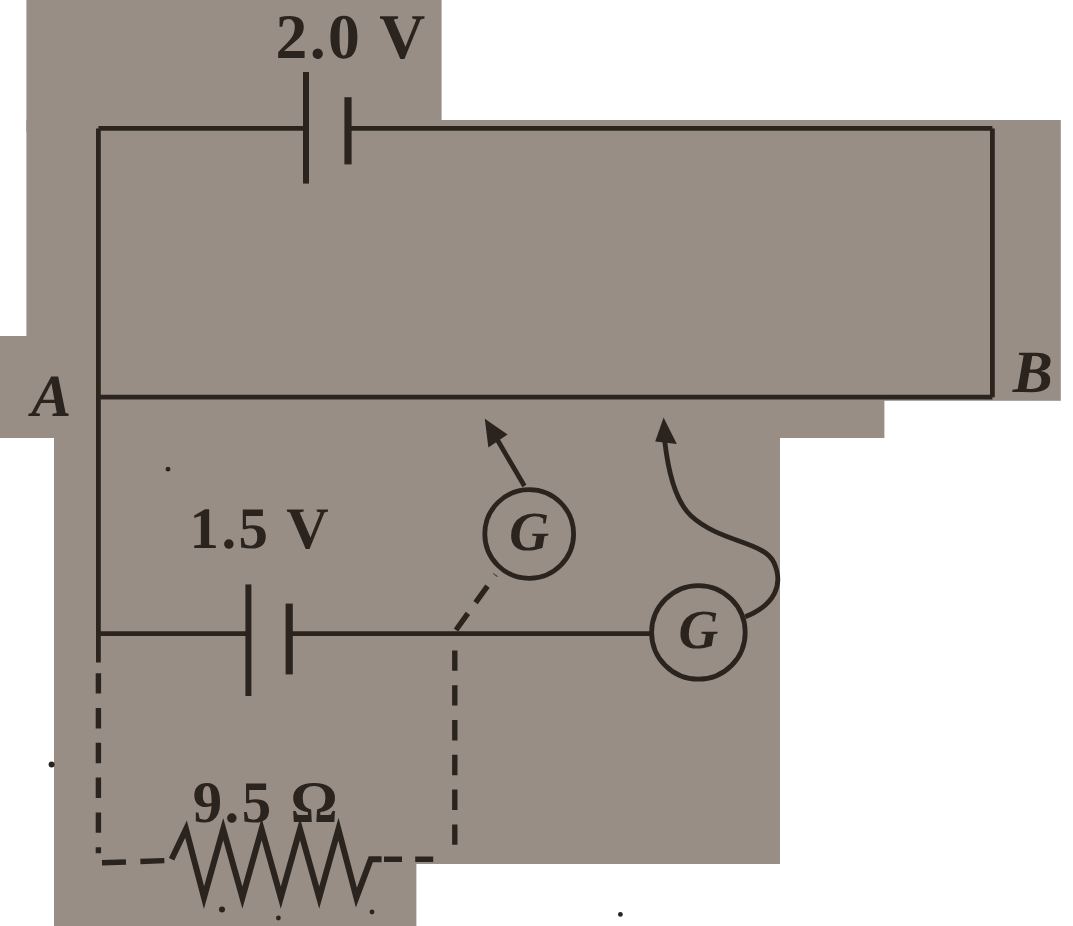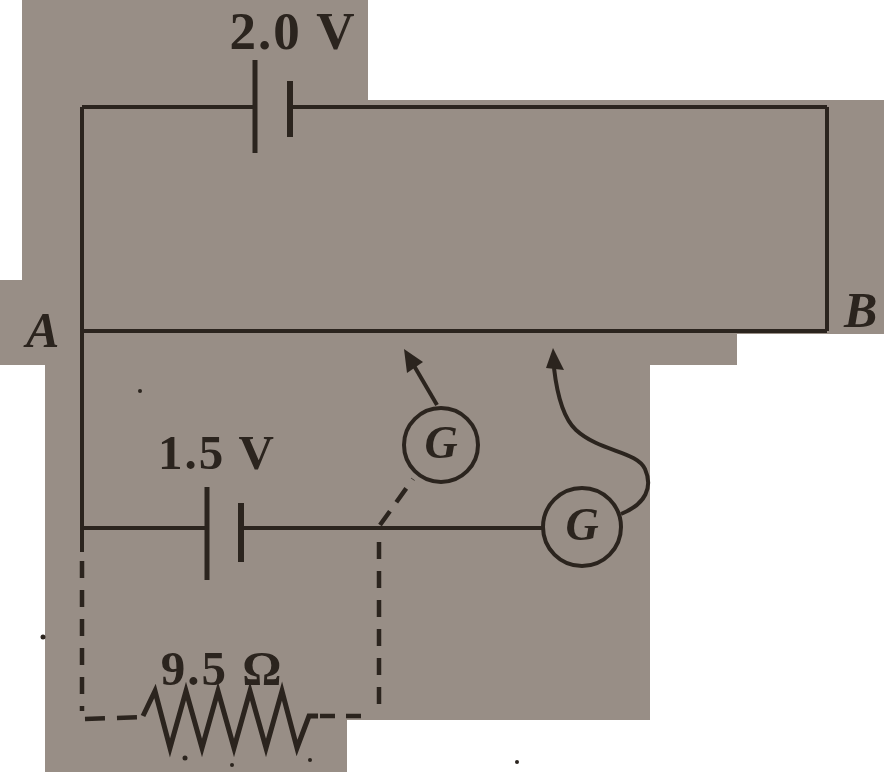--- a/index.html
+++ b/index.html
@@ -71,20 +71,20 @@
       <circle cx="140" cy="391" r="2"></circle>
       <circle cx="43" cy="637" r="2.5"></circle>
       <circle cx="185" cy="758" r="2.5"></circle>
       <circle cx="232" cy="765" r="2"></circle>
       <circle cx="310" cy="760" r="2"></circle>
       <circle cx="517" cy="762" r="2"></circle>
     </g>
   </svg>
 
   <div class="lbl val" style="left:293px;top:5px;">2.0 V</div>
-  <div class="lbl val" style="left:217px;top:428px;font-size:49px;">1.5 V</div>
+  <div class="lbl val" style="left:217px;top:416px;font-size:49px;">1.5 V</div>
   <div class="lbl val" style="left:222px;top:644px;font-size:49px;">9.5 Ω</div>
   <div class="lbl it pt" style="left:26px;top:305px;">A</div>
   <div class="lbl it pt" style="left:844px;top:285px;">B</div>
   <div class="lbl it gl" style="left:441px;top:445px;">G</div>
   <div class="lbl it gl" style="left:582px;top:527px;">G</div>
 
 </div>
 
 </body></html>

